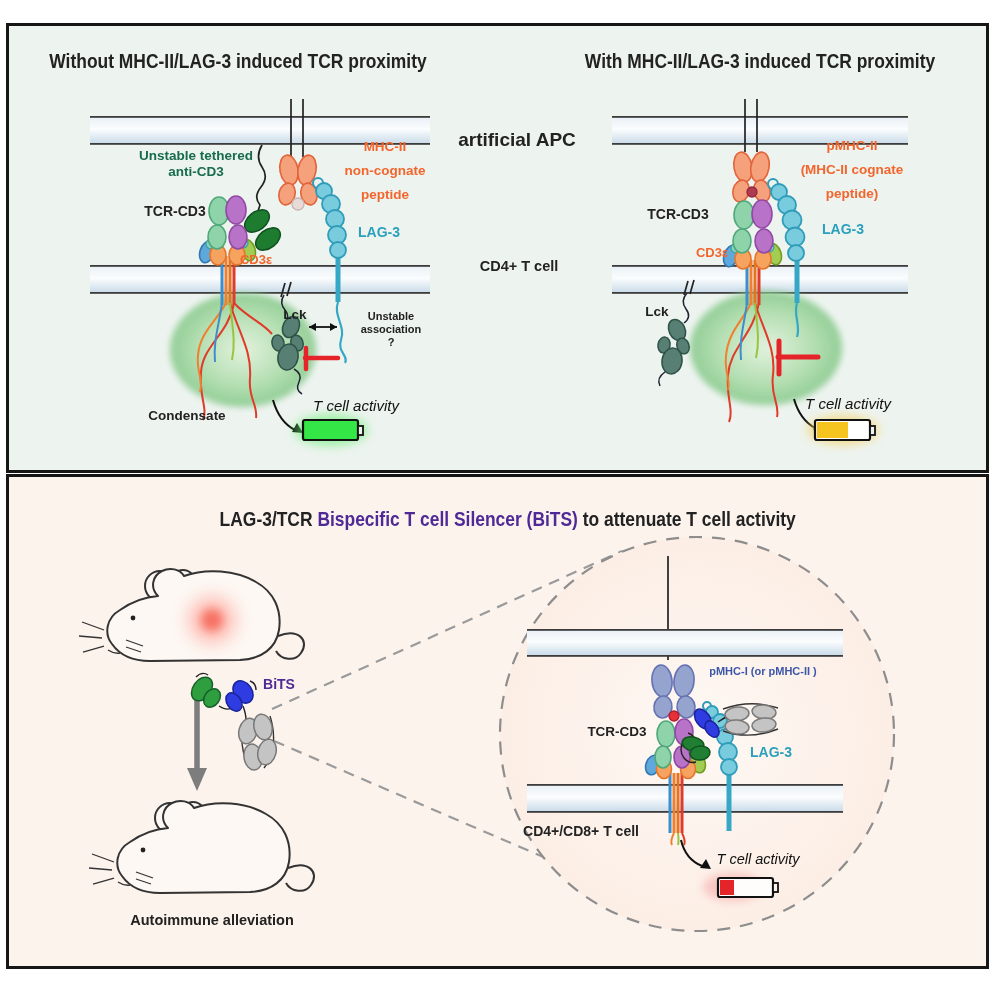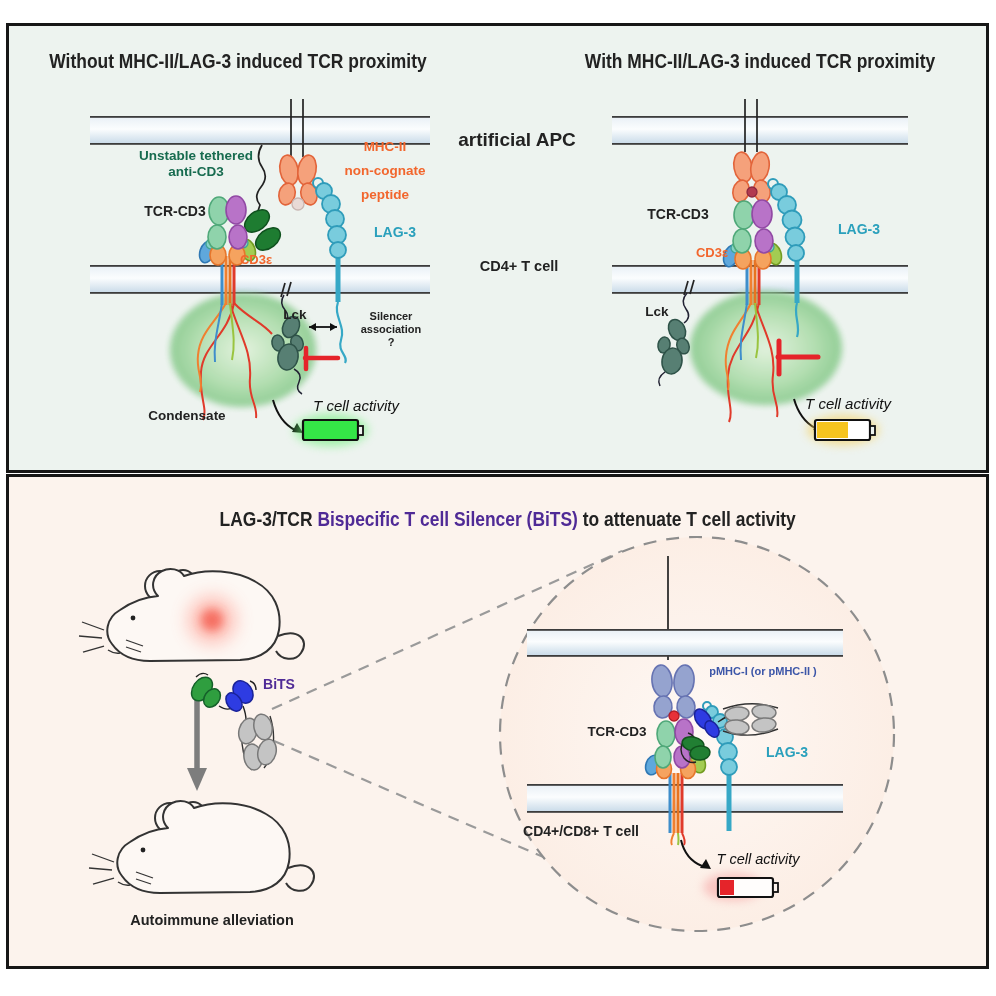--- a/index.html
+++ b/index.html
@@ -8,21 +8,21 @@
   .panel{position:absolute;box-sizing:border-box;border:3px solid #161616;z-index:1;}
   #top-panel{left:6px;top:23px;width:983px;height:450px;background:#edf3ef;}
   #bottom-panel{left:6px;top:474px;width:983px;height:495px;background:#fcf3ed;}
   #art{position:absolute;left:0;top:0;z-index:2;pointer-events:none;}
   .lbl{position:absolute;z-index:3;transform:translate(-50%,-50%);font-weight:bold;
        white-space:nowrap;color:#222;line-height:1.18;text-align:center;}
   .multi{display:flex;flex-direction:column;align-items:center;}
   .title{font-size:20.5px;transform:translate(-50%,-50%) scaleX(0.85);color:#222;}
   .italic{font-style:italic;font-weight:normal;color:#111;}
   .orange{color:#f2662d;gap:8px;}
-  .teal{color:#2aa0bc;margin-left:16px;}
+  .teal{color:#2aa0bc;}
   .dgreen{color:#176b4f;}
   .purple{color:#4f2a96;}
   .blue{color:#3c56a8;}
   #bottom-title{white-space:pre;}
 </style>
 </head>
 <body>
 
 <div id="canvas">
 
@@ -386,27 +386,32 @@
   <div class="lbl" style="left:175px;top:211px;font-size:14px">TCR-CD3</div>
   <div class="lbl orange" style="left:256px;top:260px;font-size:13px">CD3ε</div>
   <div class="lbl multi orange" style="left:385px;top:171px;font-size:13.5px">
     <span>MHC-II</span>
     <span>non-cognate</span>
     <span>peptide</span>
   </div>
   <div class="lbl teal" style="left:379px;top:232px;font-size:14px">LAG-3</div>
   <div class="lbl" style="left:295px;top:315px;font-size:13.5px">Lck</div>
   <div class="lbl multi" style="left:391px;top:329px;font-size:11px">
-    <span>Silencer</span>
+    <span>Unstable</span>
     <span>association</span>
     <span>?</span>
   </div>
   <div class="lbl" style="left:187px;top:416px;font-size:13.5px">Condensate</div>
   <div class="lbl italic" style="left:356px;top:406px;font-size:15px">T cell activity</div>
 
+  <div class="lbl multi orange" style="left:852px;top:170px;font-size:13.5px">
+    <span>pMHC-II</span>
+    <span>(MHC-II cognate</span>
+    <span>peptide)</span>
+  </div>
   <div class="lbl" style="left:678px;top:214px;font-size:14px">TCR-CD3</div>
   <div class="lbl orange" style="left:712px;top:253px;font-size:13px">CD3ε</div>
   <div class="lbl teal" style="left:843px;top:229px;font-size:14px">LAG-3</div>
   <div class="lbl" style="left:657px;top:312px;font-size:13.5px">Lck</div>
   <div class="lbl italic" style="left:848px;top:404px;font-size:15px">T cell activity</div>
 
   <div id="bottom-title" class="lbl title" style="left:498px;top:519px">
     <span>LAG-3/TCR </span><span class="purple">Bispecific T cell Silencer (BiTS)</span><span> to attenuate T cell activity</span>
   </div>
   <div class="lbl purple" style="left:279px;top:684px;font-size:14px">BiTS</div>

